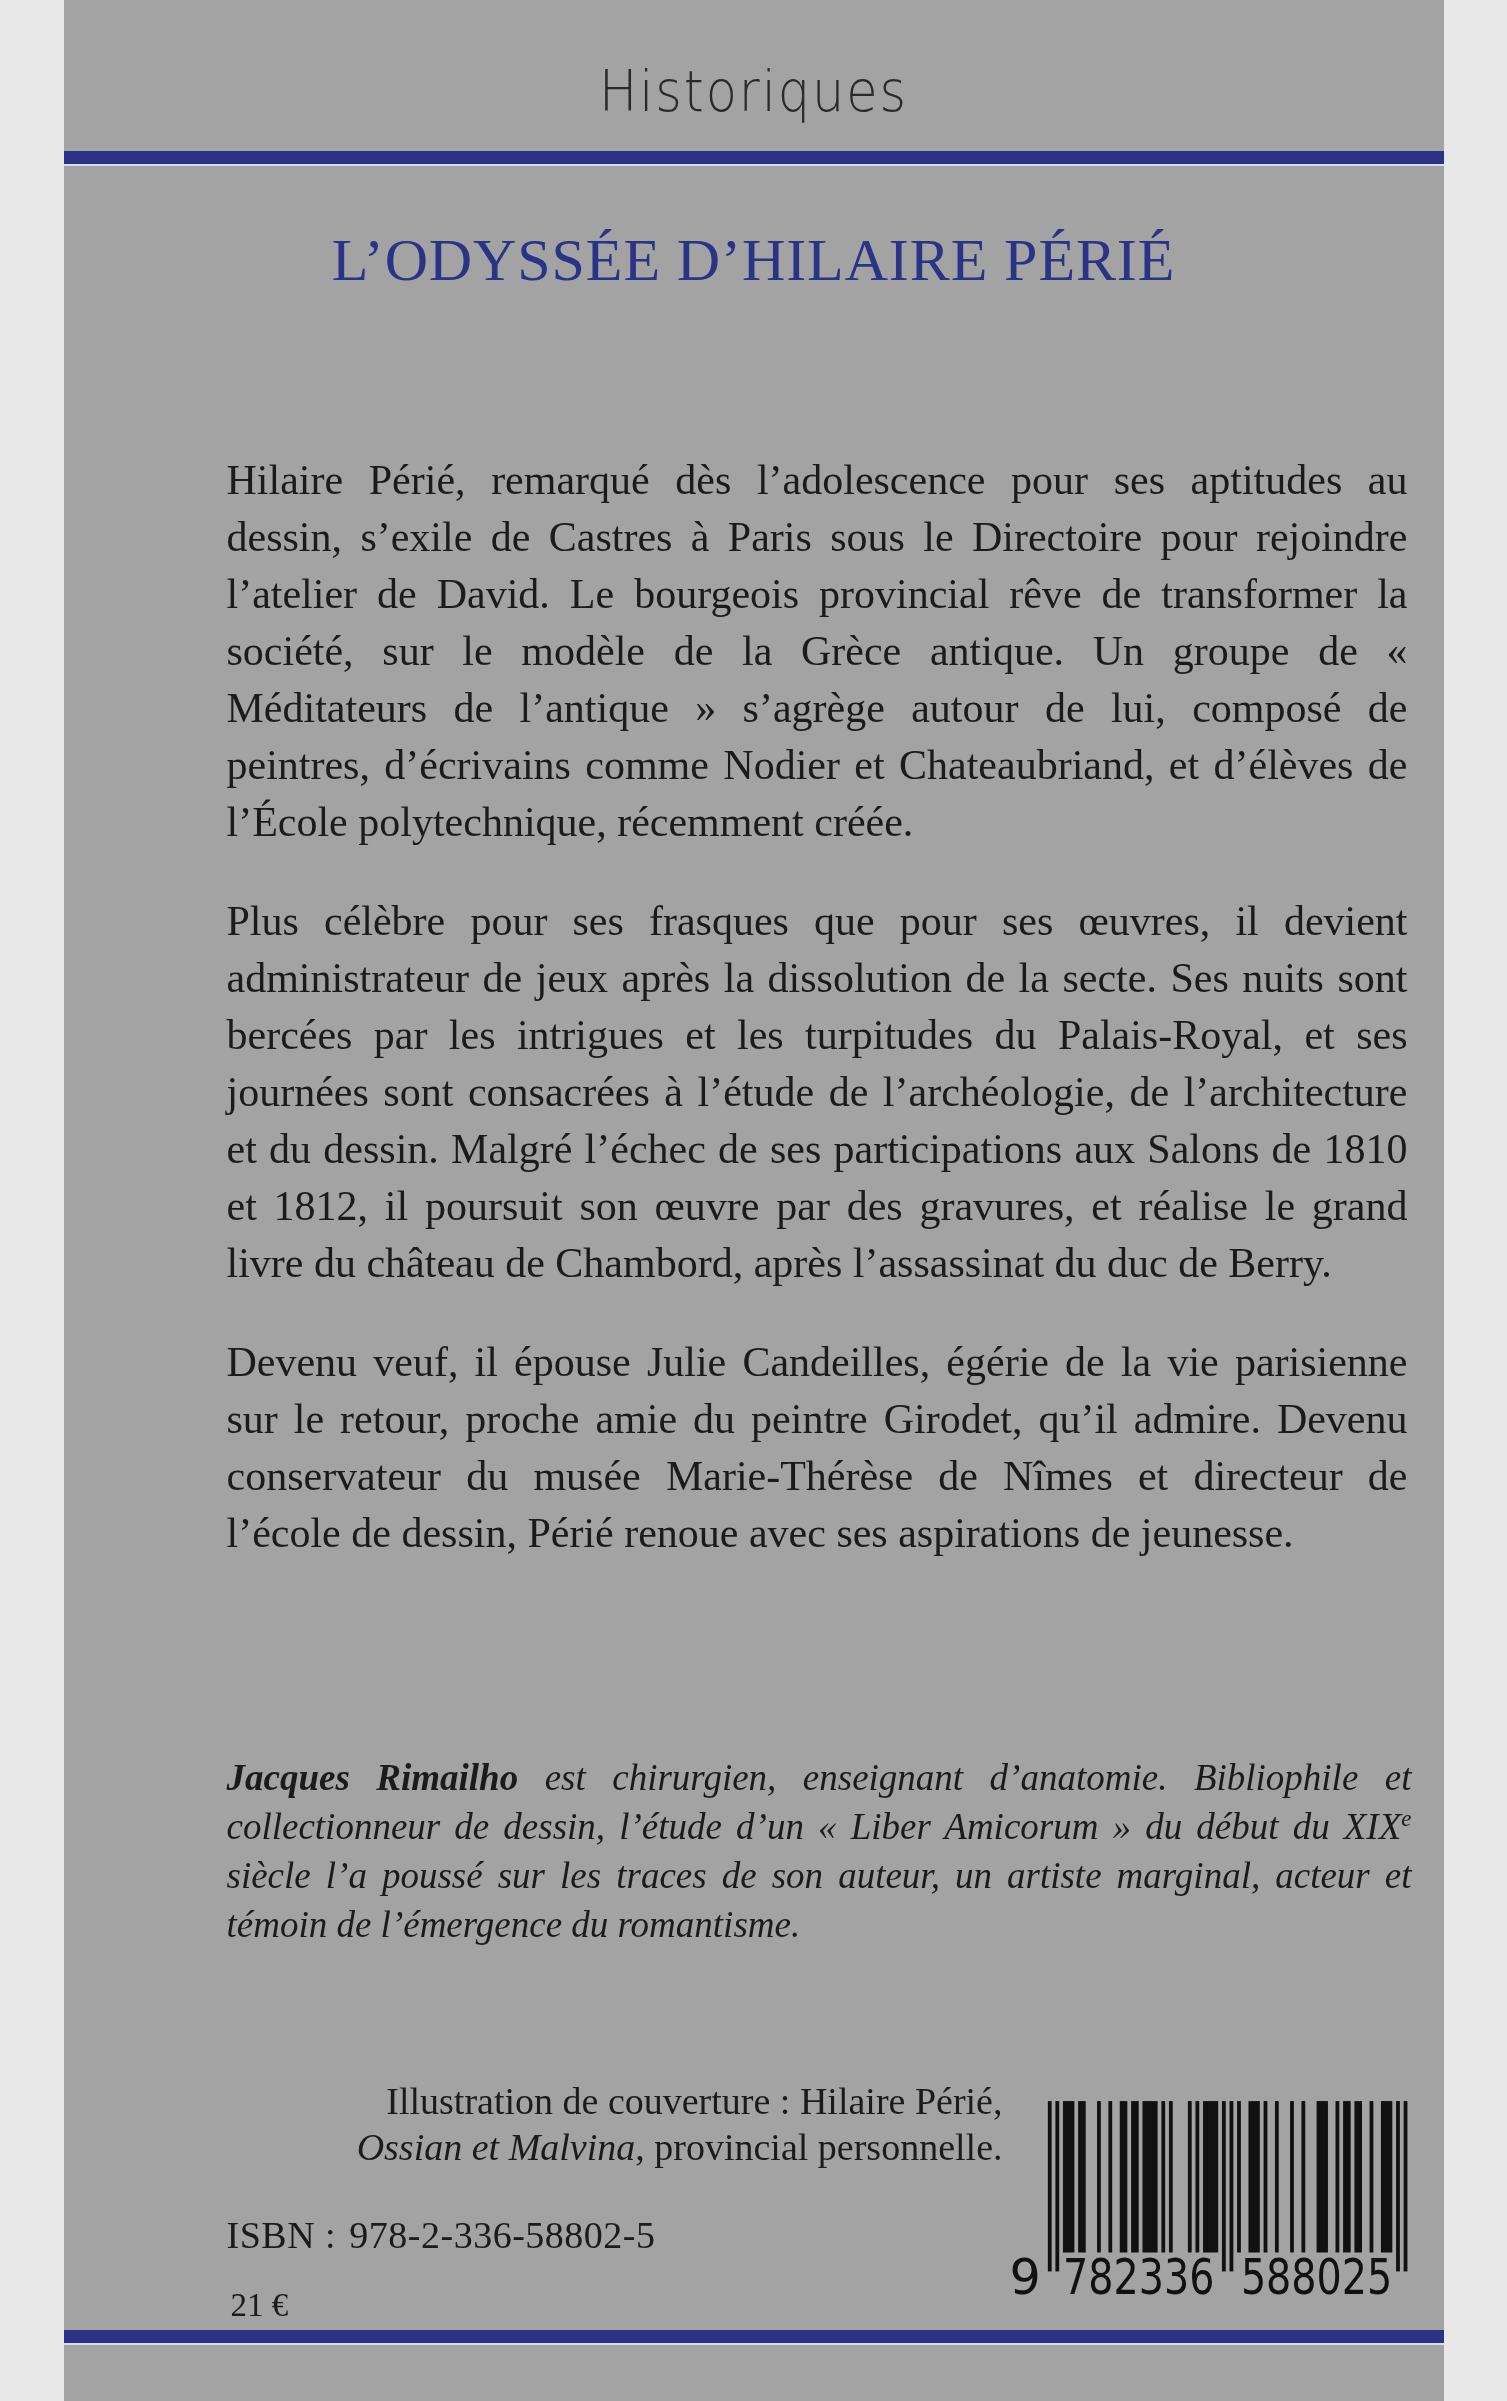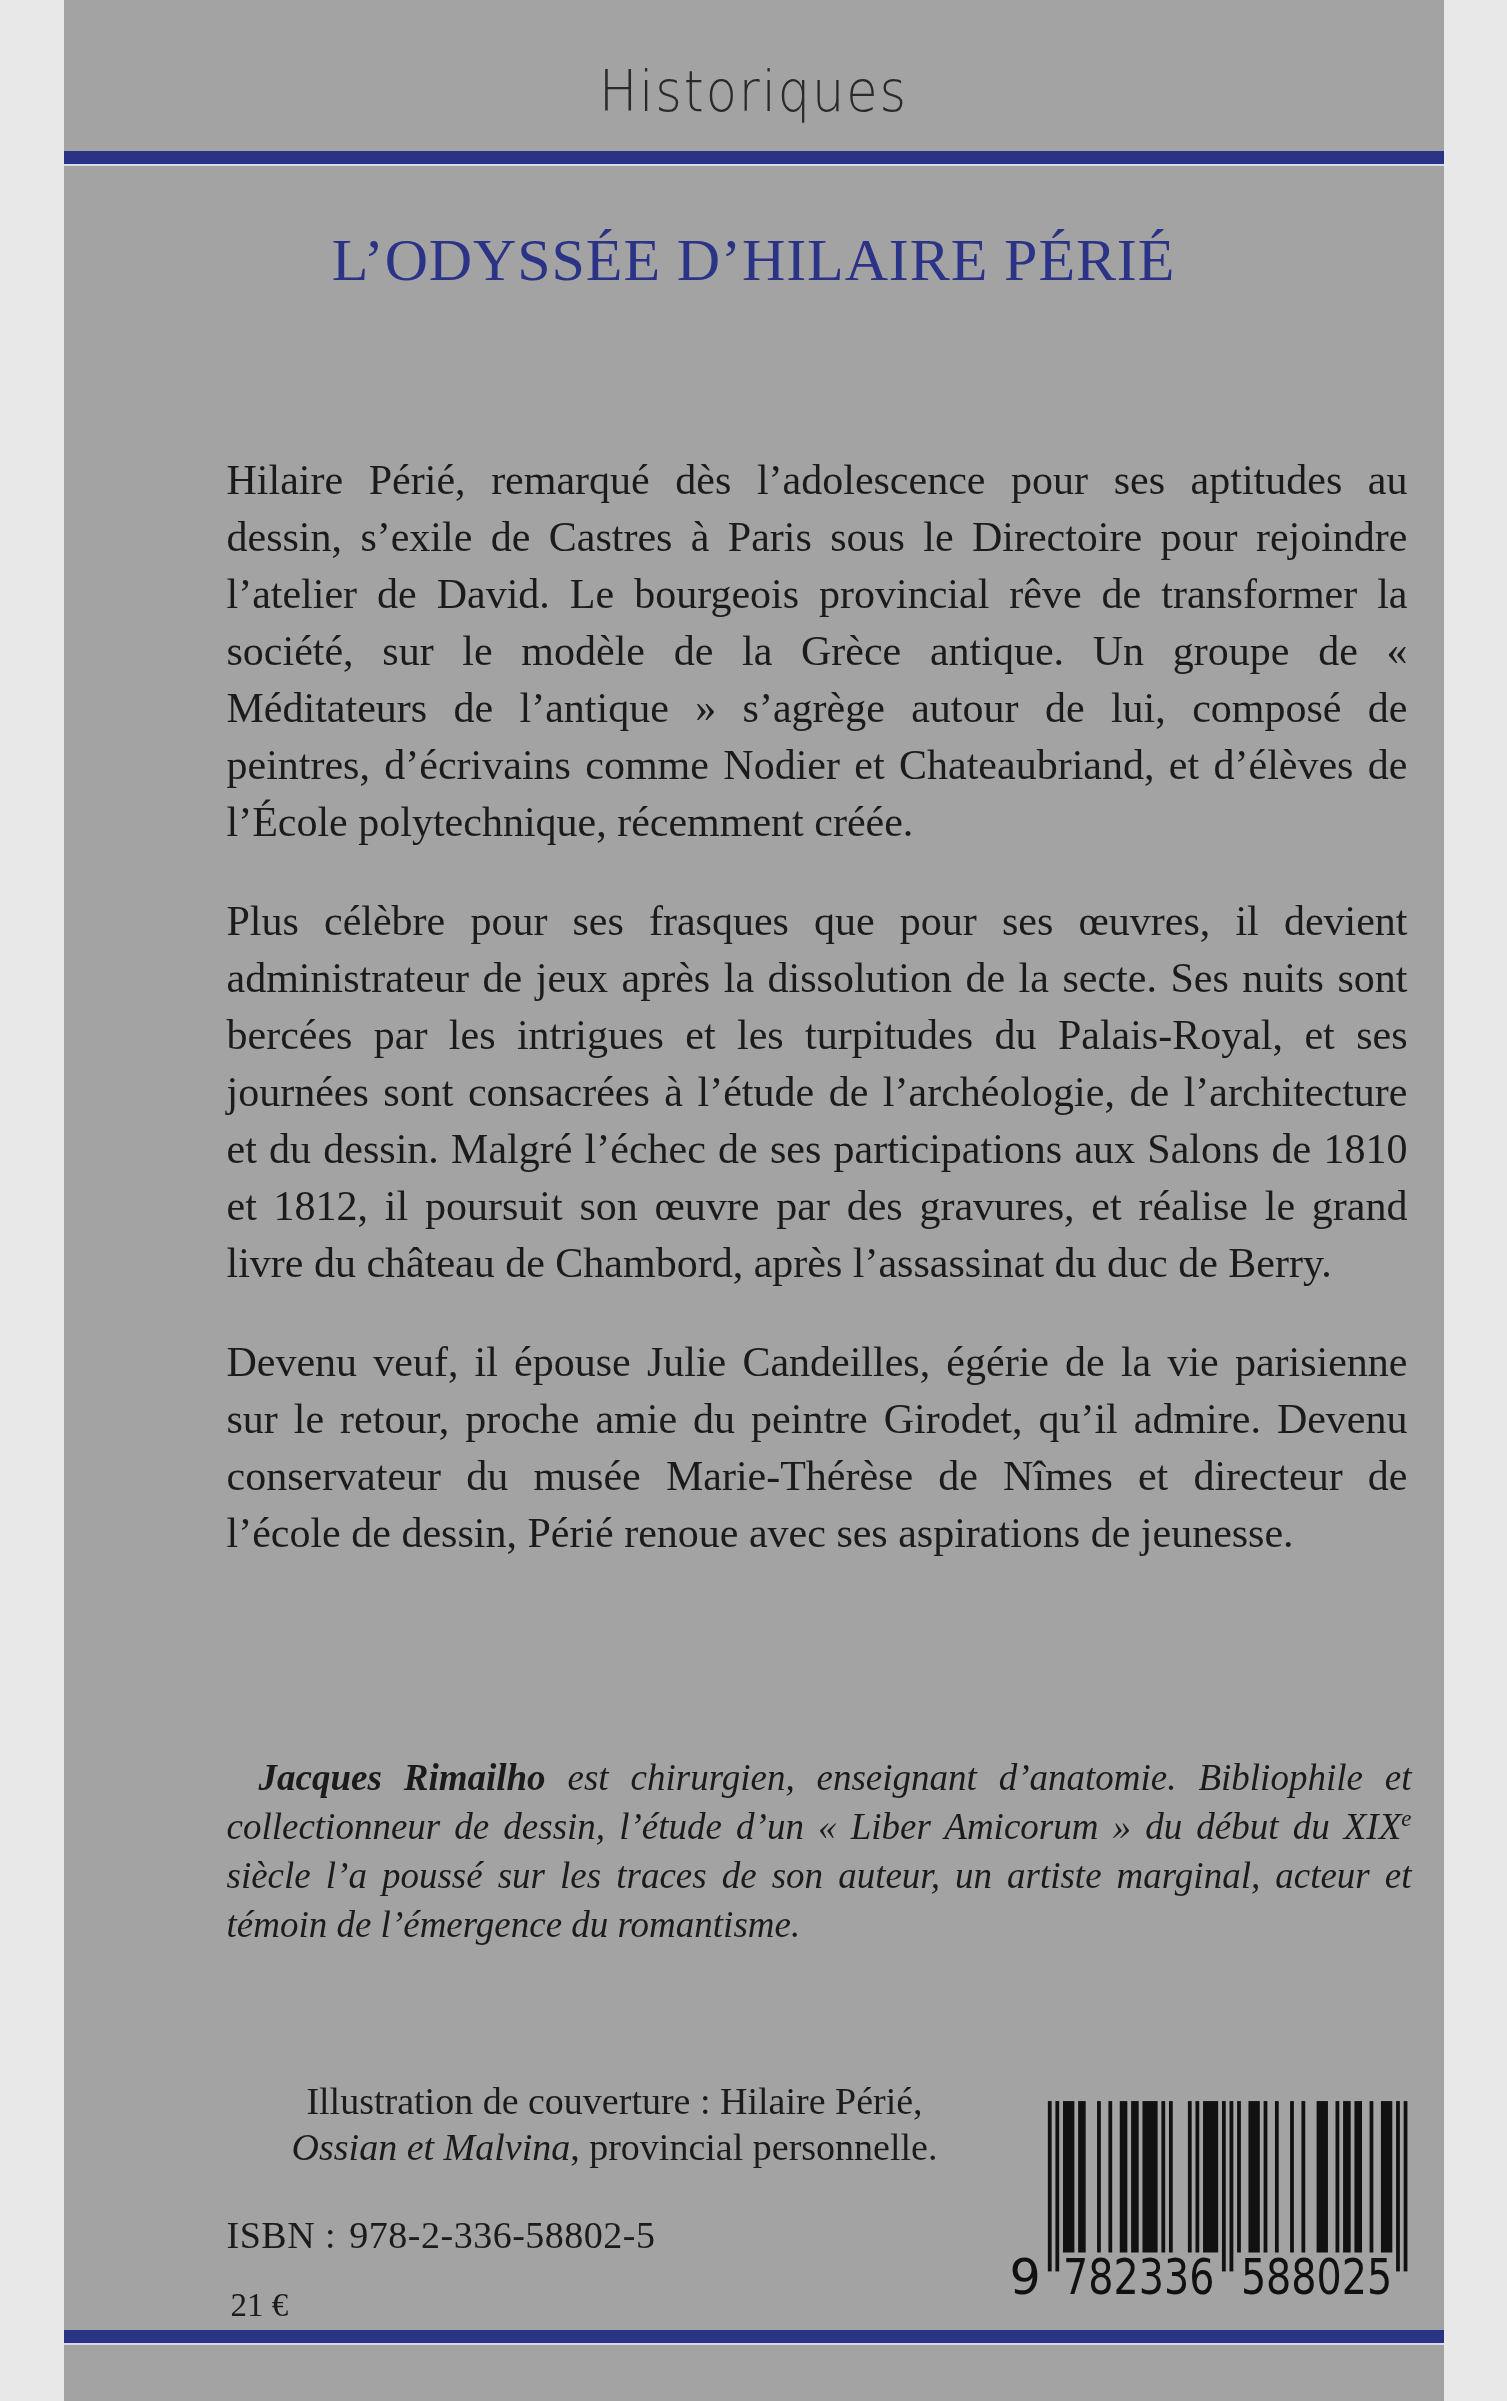--- a/index.html
+++ b/index.html
@@ -46,26 +46,26 @@
   .synopsis{
     position:absolute;top:452px;left:163px;width:1181px;
     font-size:42px;line-height:57px;text-align:justify;
   }
   .synopsis p{margin:0 0 42px 0;}
   
   .bio{
     position:absolute;top:1753px;left:163px;width:1185px;
     font-style:italic;font-size:37px;line-height:49px;text-align:justify;
   }
-  .bio-author{font-weight:bold;margin-left:32px;}
+  .bio-author{font-weight:bold;}
   .bio sup{font-size:23px;line-height:0;}
   
   .credit{
     position:absolute;top:2078px;left:163px;width:776px;
-    font-size:38px;line-height:46px;text-align:center;
+    font-size:38px;line-height:46px;text-align:right;
   }
   .credit .work{font-style:italic;}
   .isbn{
     position:absolute;top:2213px;left:163px;
     font-size:38px;letter-spacing:0.5px;
   }
   .isbn .isbn-value{margin-left:13.2px;text-align:center;}
   .price{
     position:absolute;top:2264px;left:167px;
     font-size:33px;

